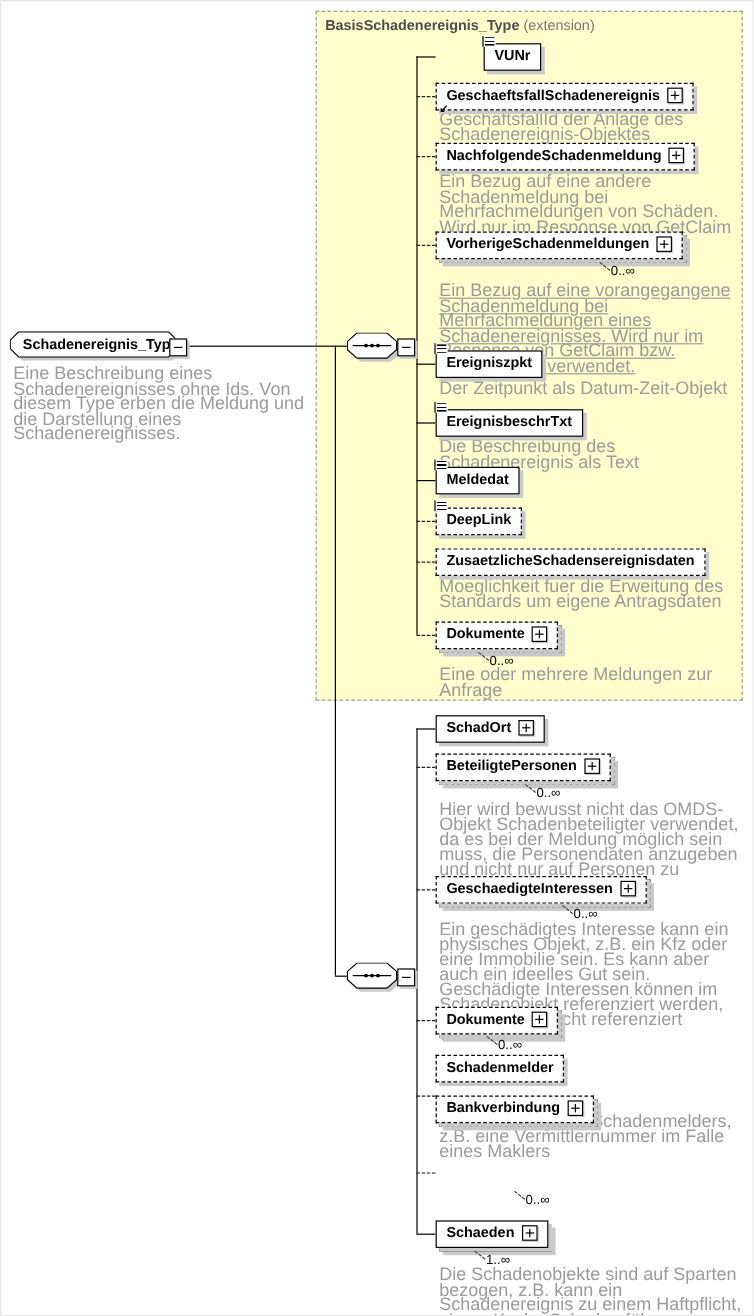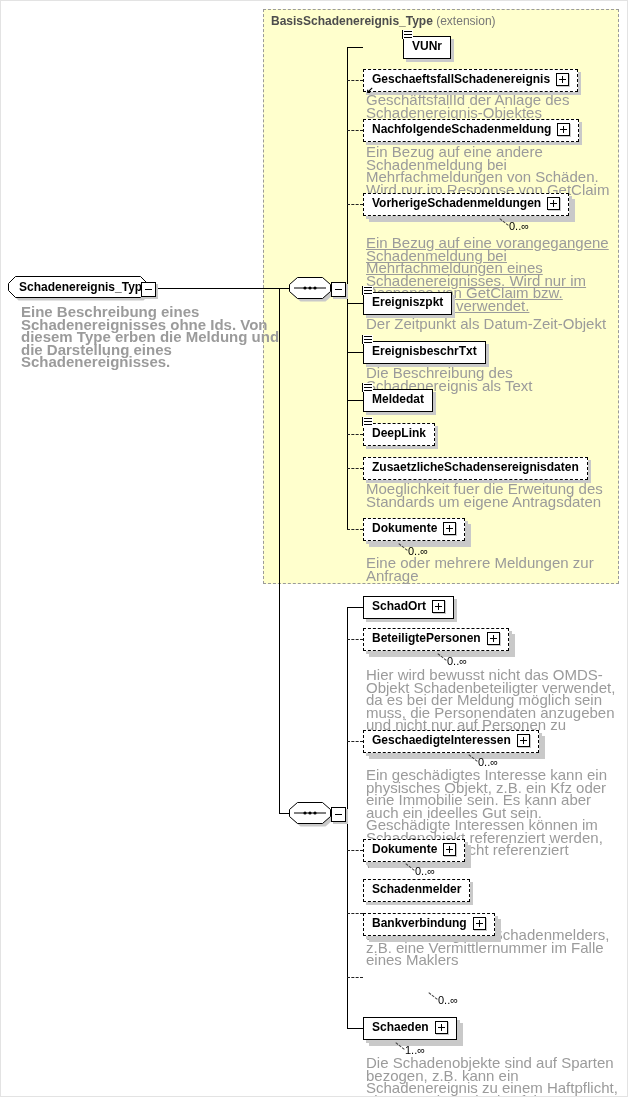--- a/index.html
+++ b/index.html
@@ -95,21 +95,21 @@
   <div class="hline dash" style="left:346px;top:912px;width:16px;"></div>
   <div class="hline dash" style="left:346px;top:976px;width:16px;"></div>
   <div class="hline" style="left:346px;top:1027px;width:16px;"></div>
 
   <svg class="shape" style="left:7px;top:275px;" width="146" height="28">
     <polygon points="10.5,3.5 135.5,3.5 142.5,10.5 142.5,17.5 135.5,24.5 10.5,24.5 3.5,17.5 3.5,10.5" fill="#c9c9c9" stroke="none"></polygon>
     <polygon points="7.5,0.5 132.5,0.5 139.5,7.5 139.5,14.5 132.5,21.5 7.5,21.5 0.5,14.5 0.5,7.5" fill="#fff" stroke="#000"></polygon>
   </svg>
   <div class="rootlabel" style="left:18px;top:279px;">Schadenereignis_Type</div>
   <div class="minusbox" style="left:140px;top:281px;"></div>
-  <div class="desc" style="left:20px;top:305px;width:260px;font-weight:bold;">Eine Beschreibung eines Schadenereignisses ohne Ids. Von diesem Type erben die Meldung und die Darstellung eines Schadenereignisses.</div>
+  <div class="desc" style="left:10px;top:305px;width:260px;">Eine Beschreibung eines Schadenereignisses ohne Ids. Von diesem Type erben die Meldung und die Darstellung eines Schadenereignisses.</div>
 
   <svg class="shape" style="left:288px;top:276px;" width="48" height="28">
     <polygon points="11.5,3.5 36.5,3.5 44.5,10.5 44.5,17.5 36.5,24.5 11.5,24.5 3.5,17.5 3.5,10.5" fill="#c9c9c9" stroke="none"></polygon>
     <polygon points="8.5,0.5 33.5,0.5 41.5,7.5 41.5,14.5 33.5,21.5 8.5,21.5 0.5,14.5 0.5,7.5" fill="#fff" stroke="#000"></polygon>
     <line x1="5" y1="11" x2="37" y2="11" stroke="#000" stroke-width="1"></line>
     <circle cx="16" cy="11" r="1.6" fill="#000"></circle>
       <circle cx="21" cy="11" r="1.6" fill="#000"></circle>
       <circle cx="26" cy="11" r="1.6" fill="#000"></circle>
   </svg>
   <div class="minusbox" style="left:330px;top:281px;"></div>

